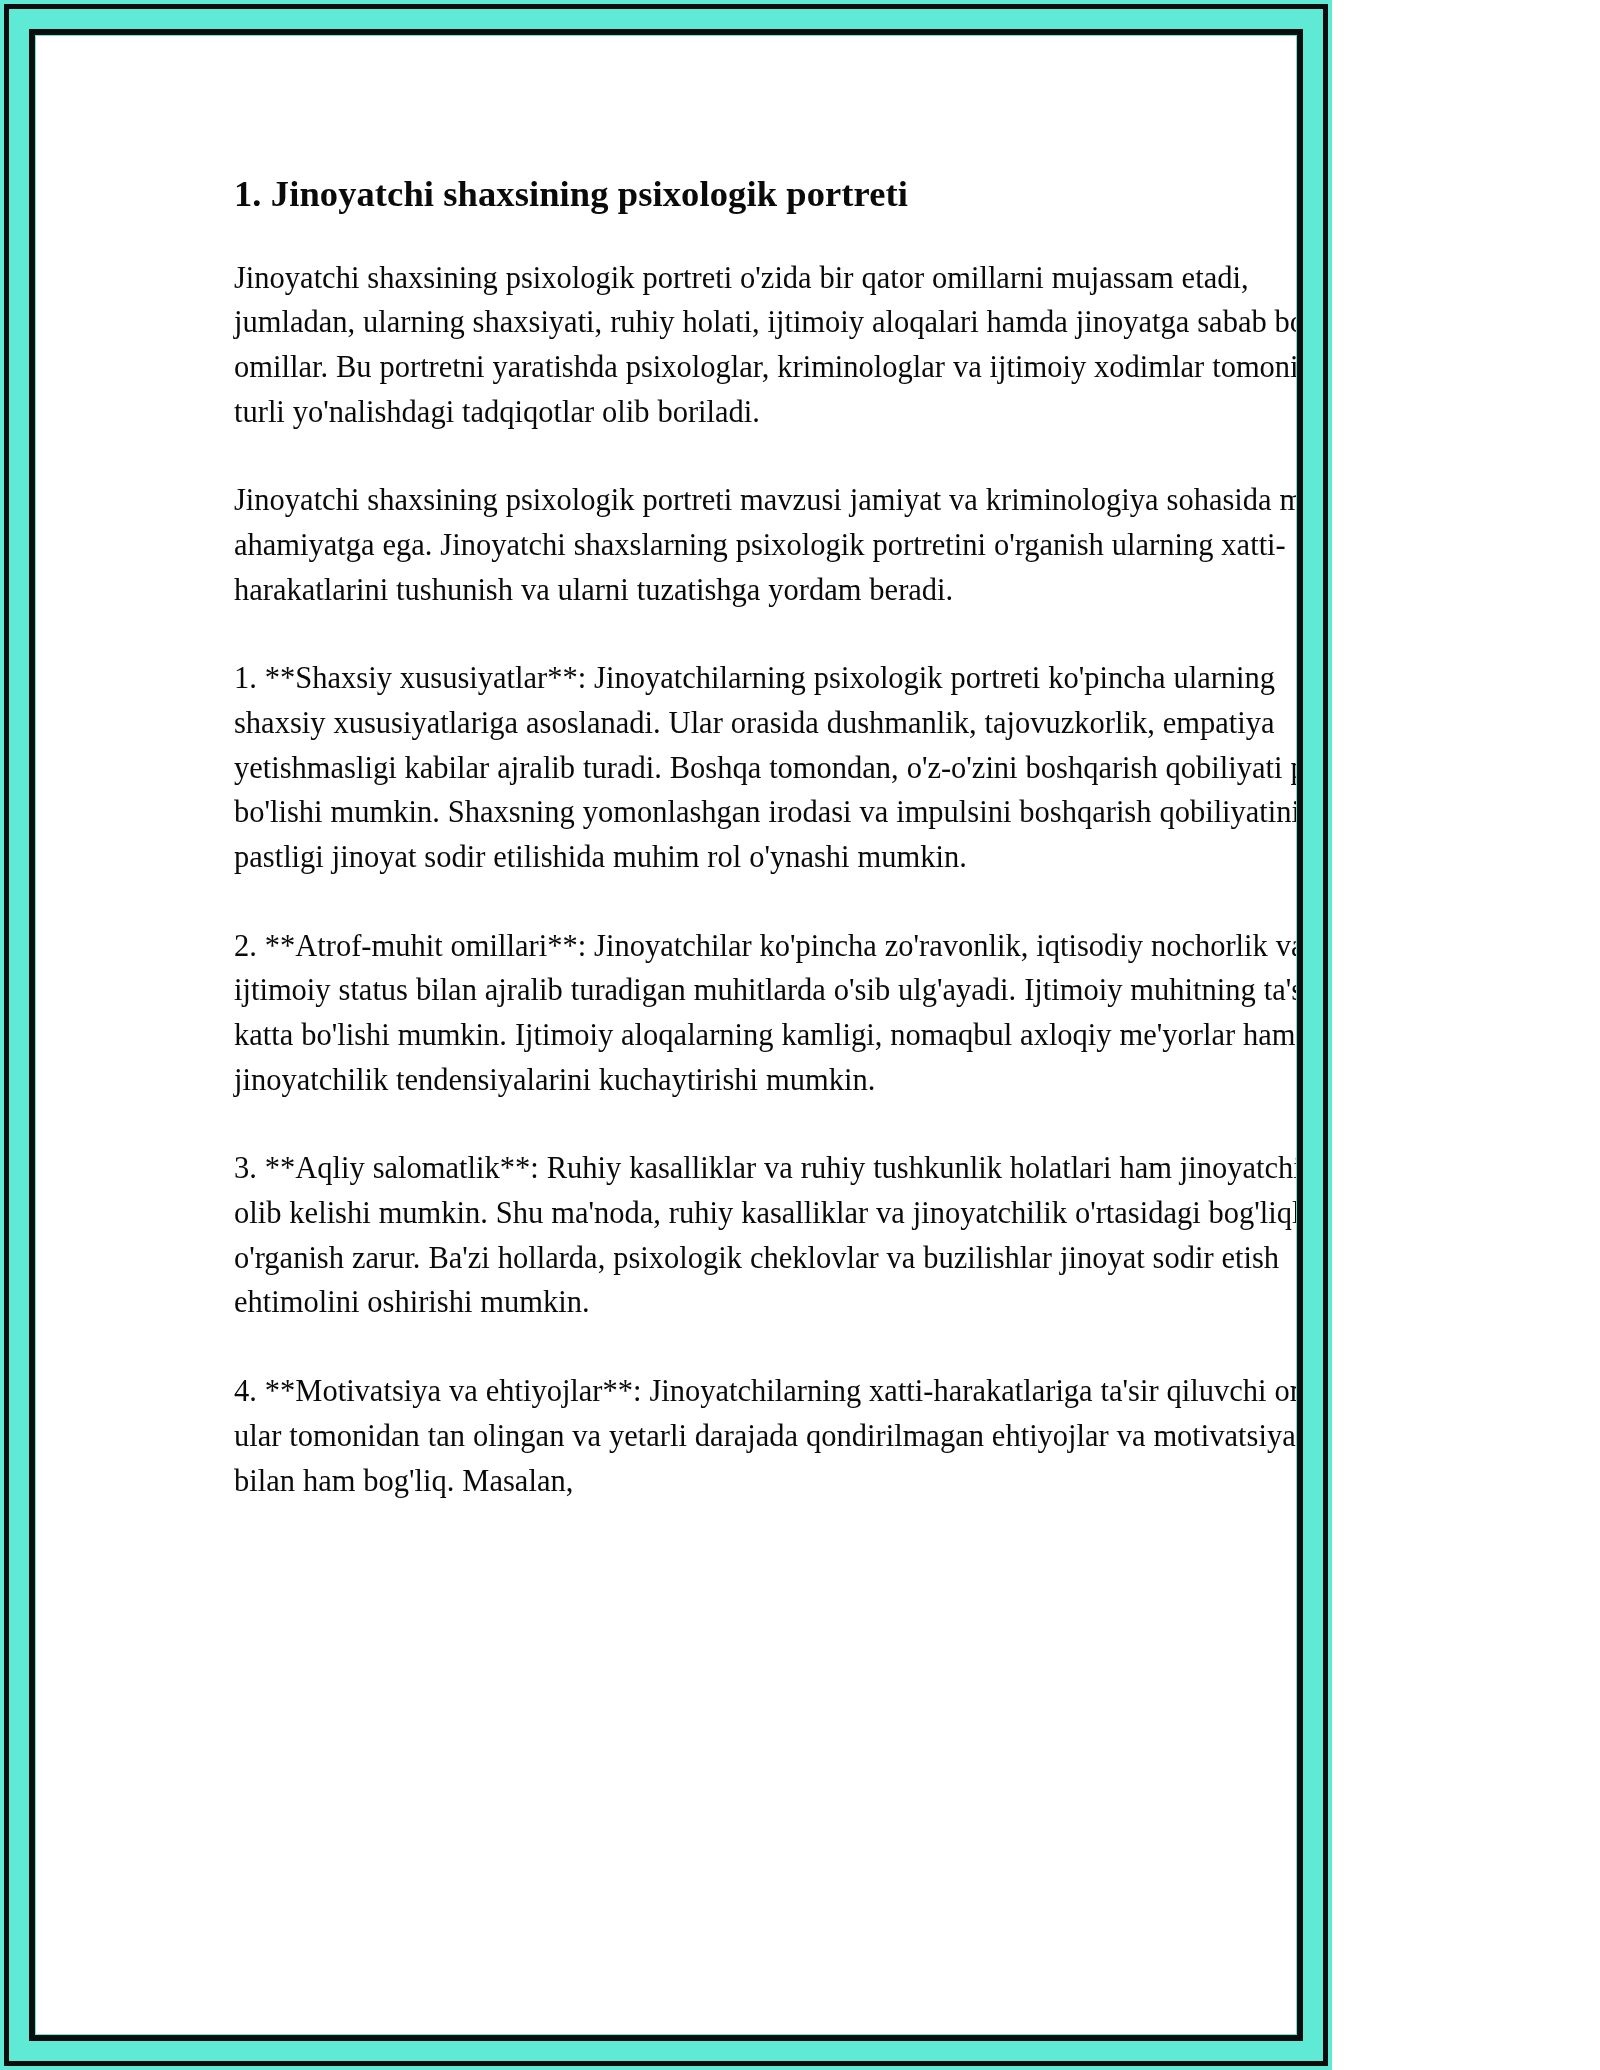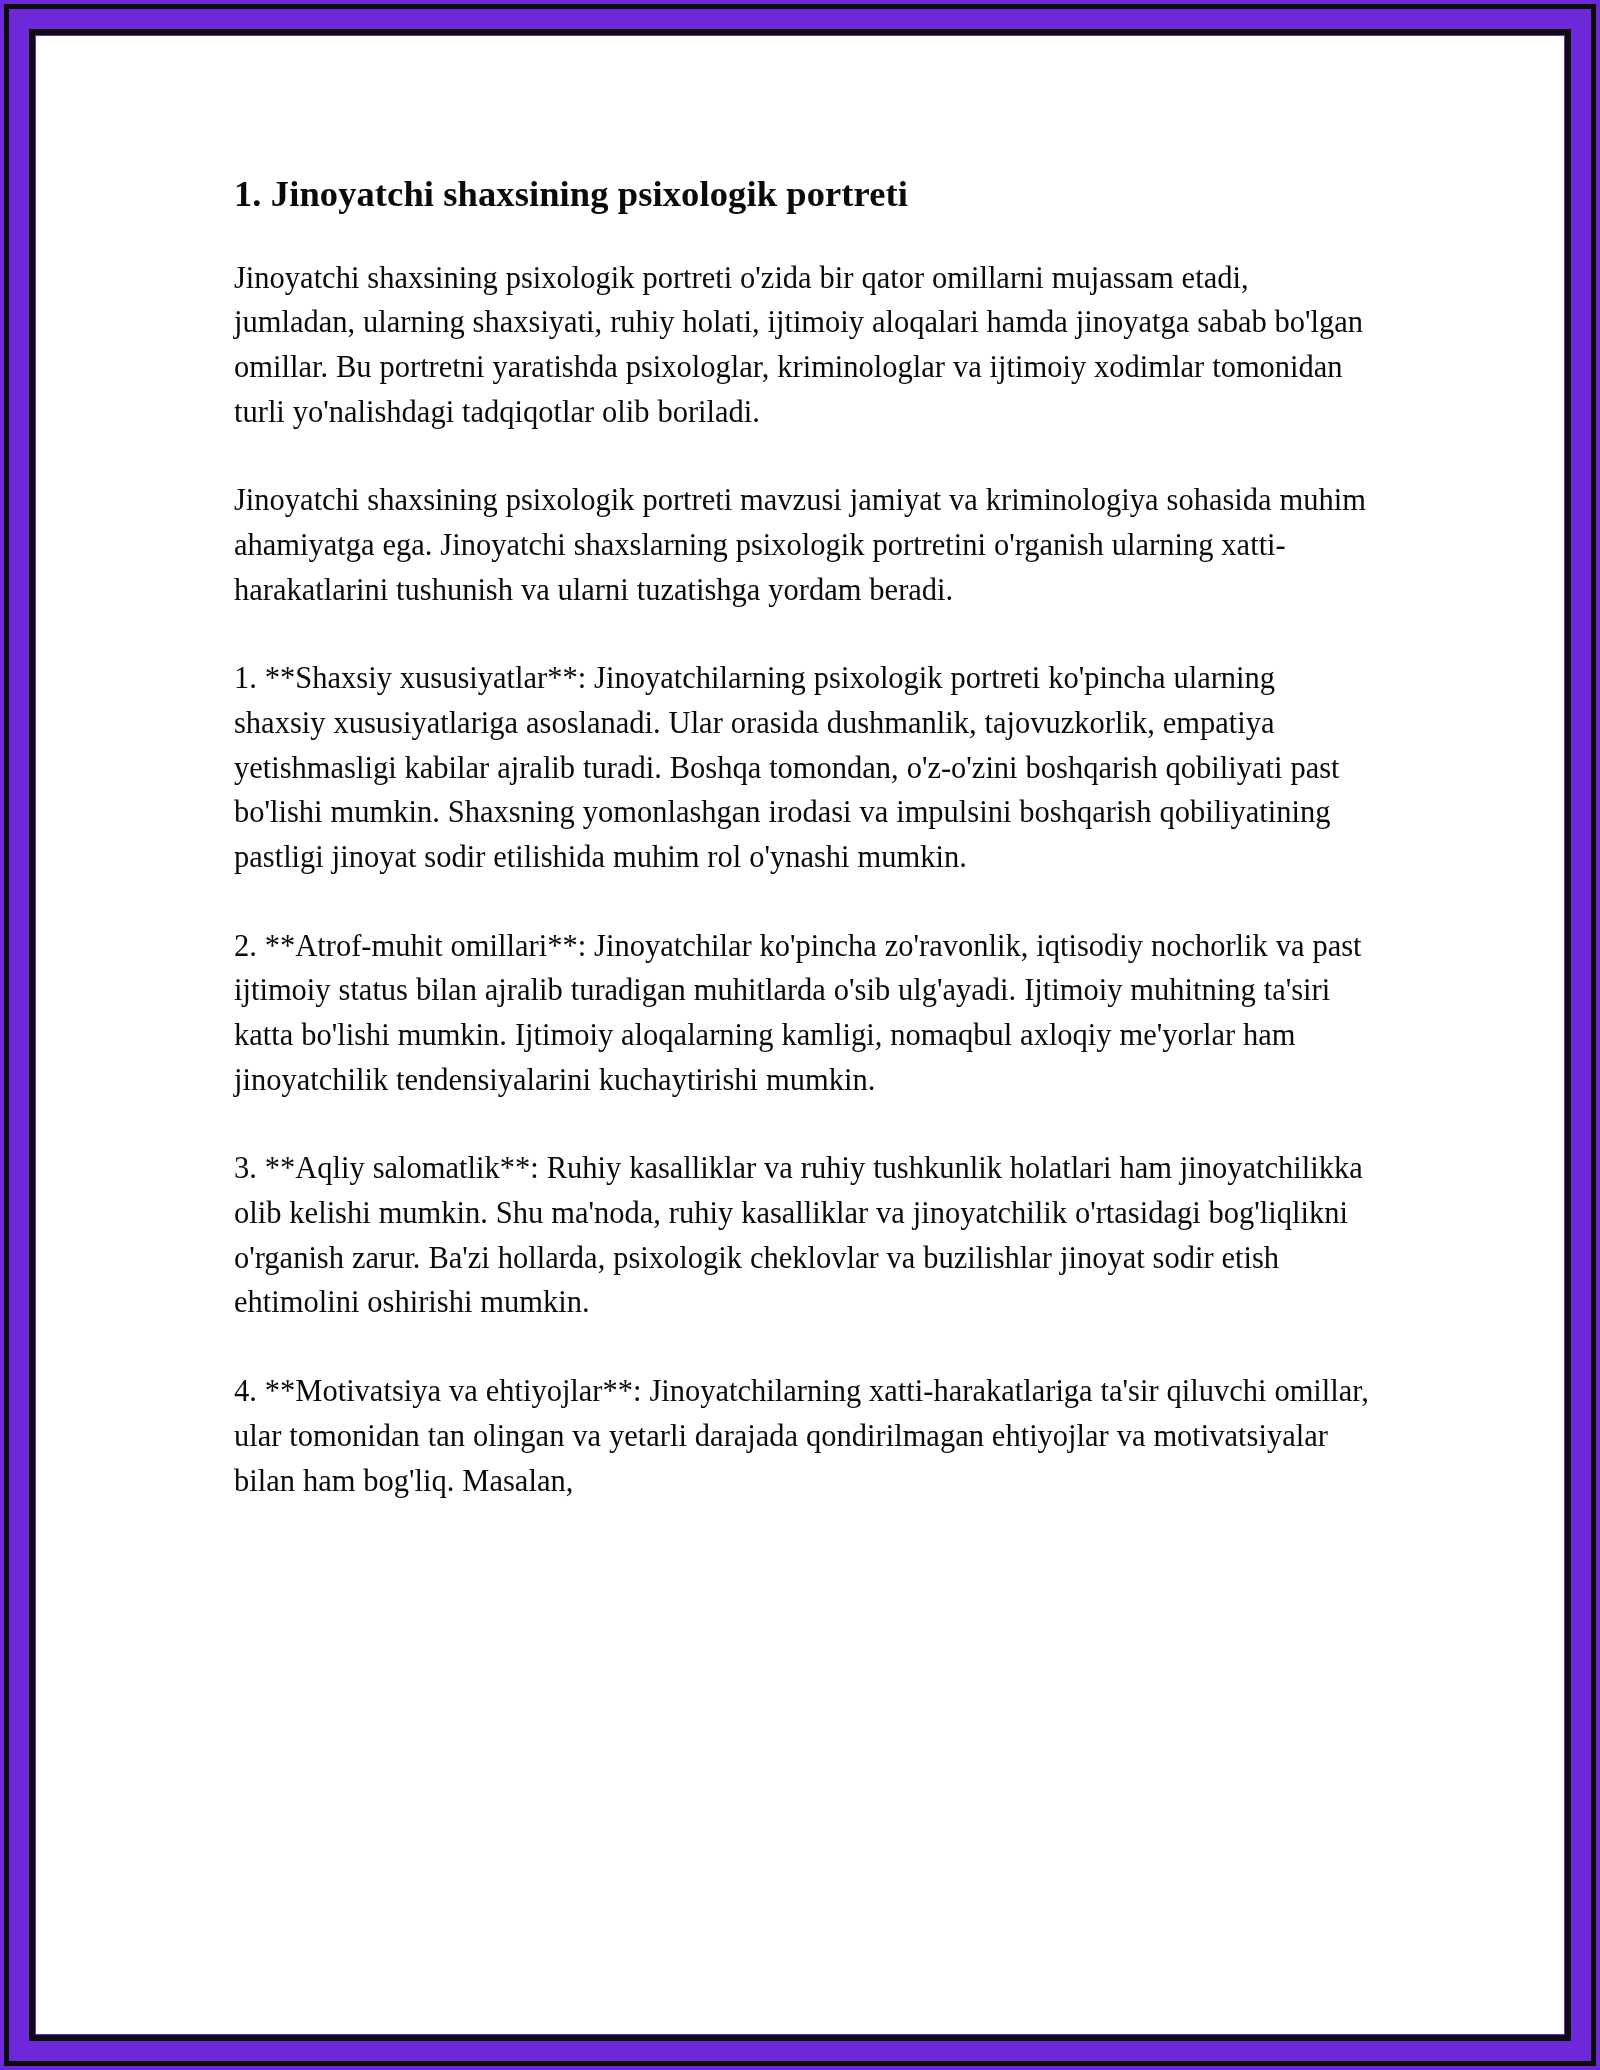--- a/index.html
+++ b/index.html
@@ -3,23 +3,23 @@
 <meta charset="utf-8">
 <style>
   html, body {
     margin: 0;
     padding: 0;
     background: #ffffff;
   }
 
   .page {
     position: relative;
-    width: 1600px;
+    width: 1332px;
     height: 2070px;
-    background: #6d28d9;
+    background: #5eead4;
     box-sizing: border-box;
     overflow: hidden;
   }
 
   
   .frame-outer {
     position: absolute;
     left: 4px;
     top: 4px;
     right: 4px;

